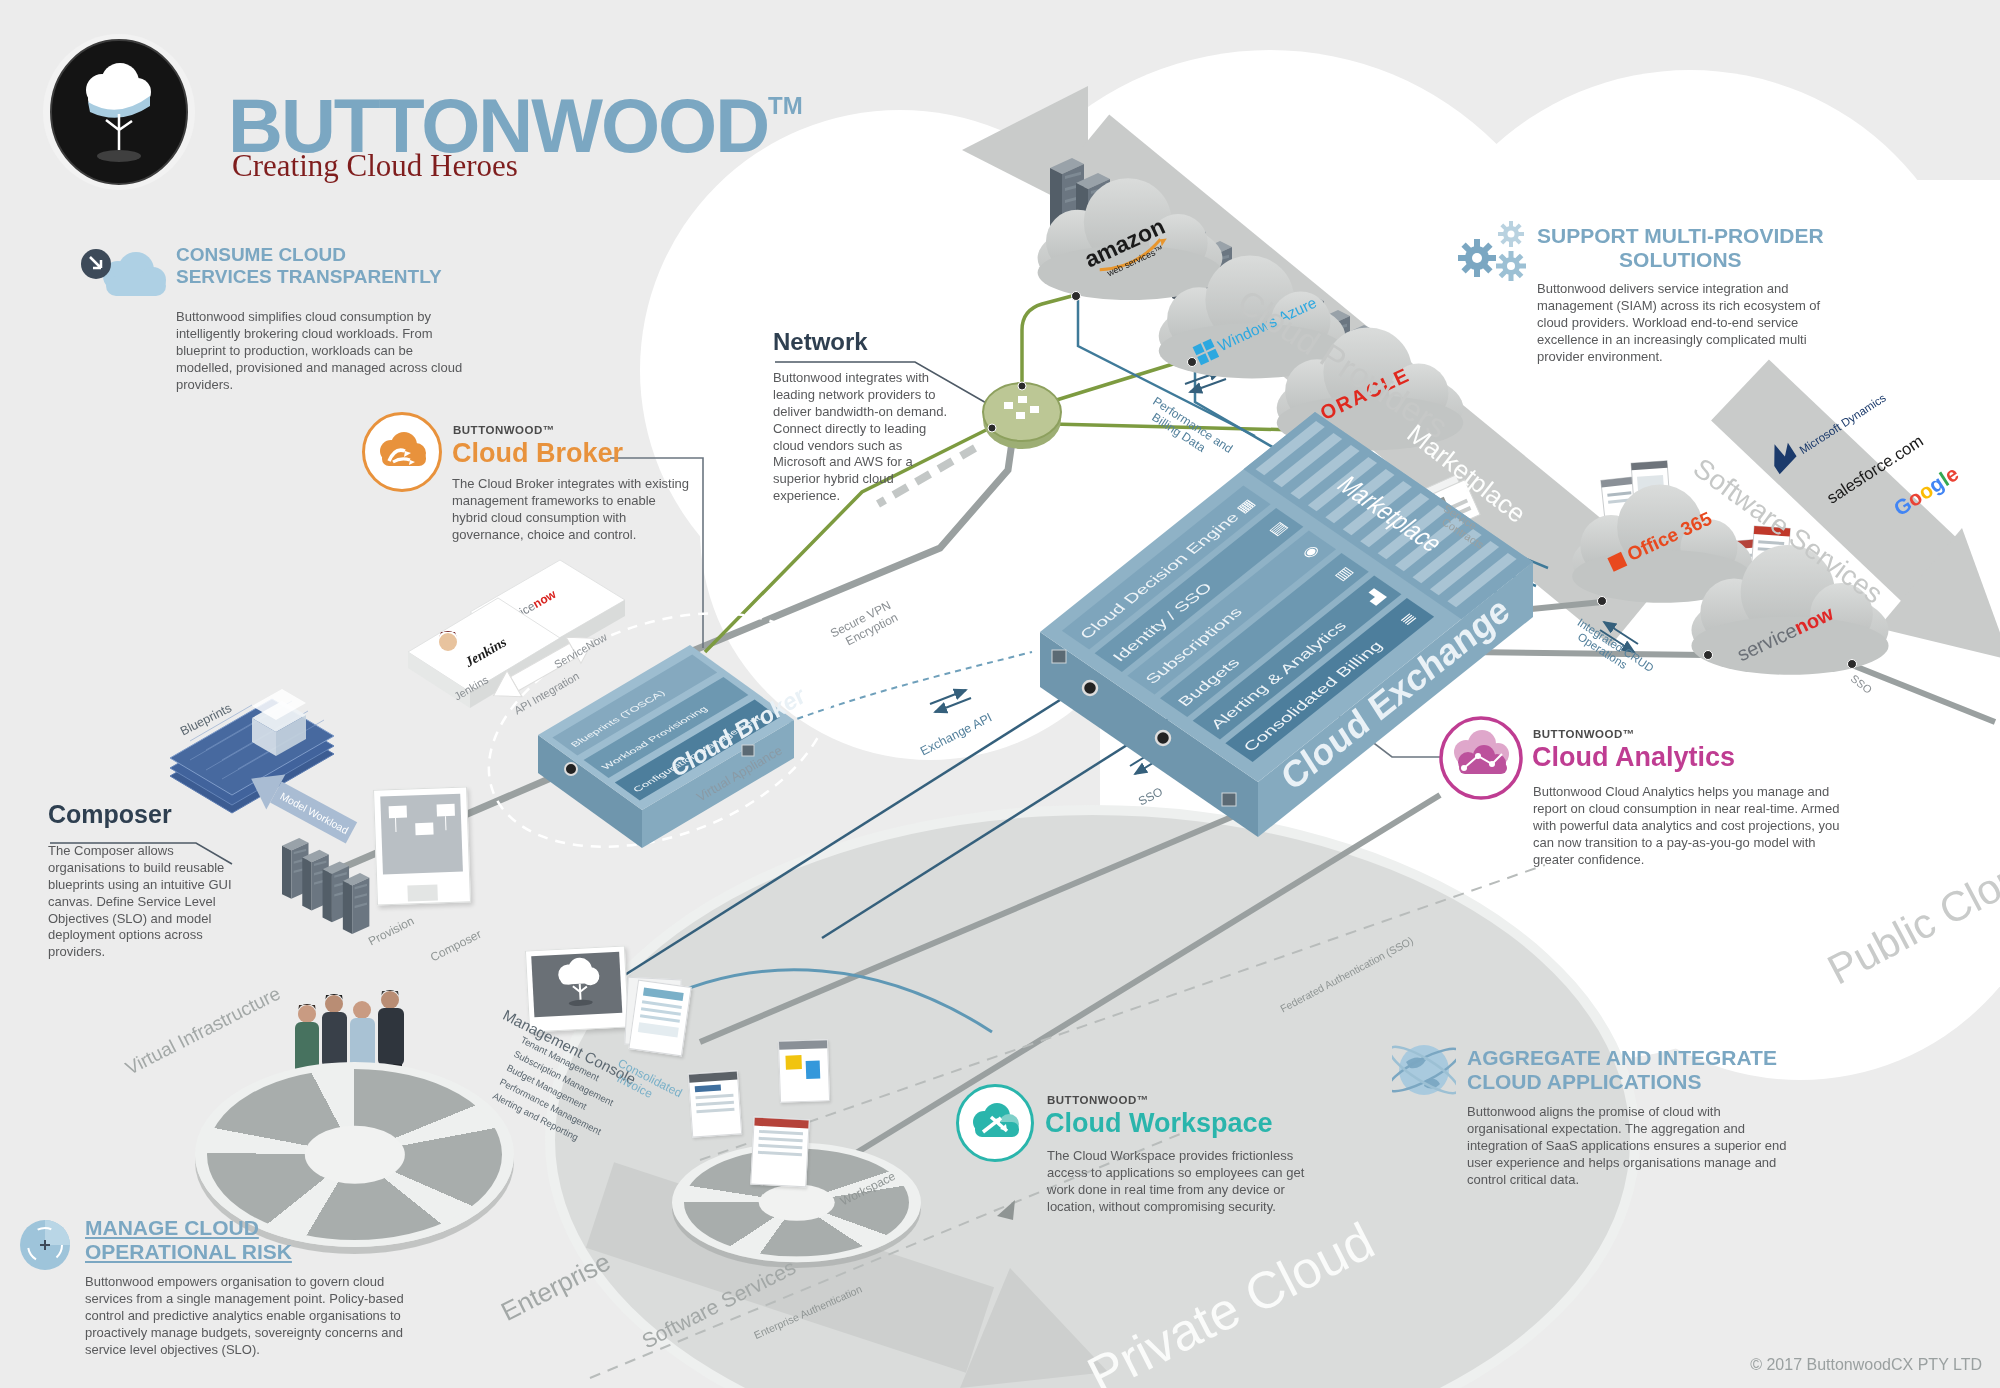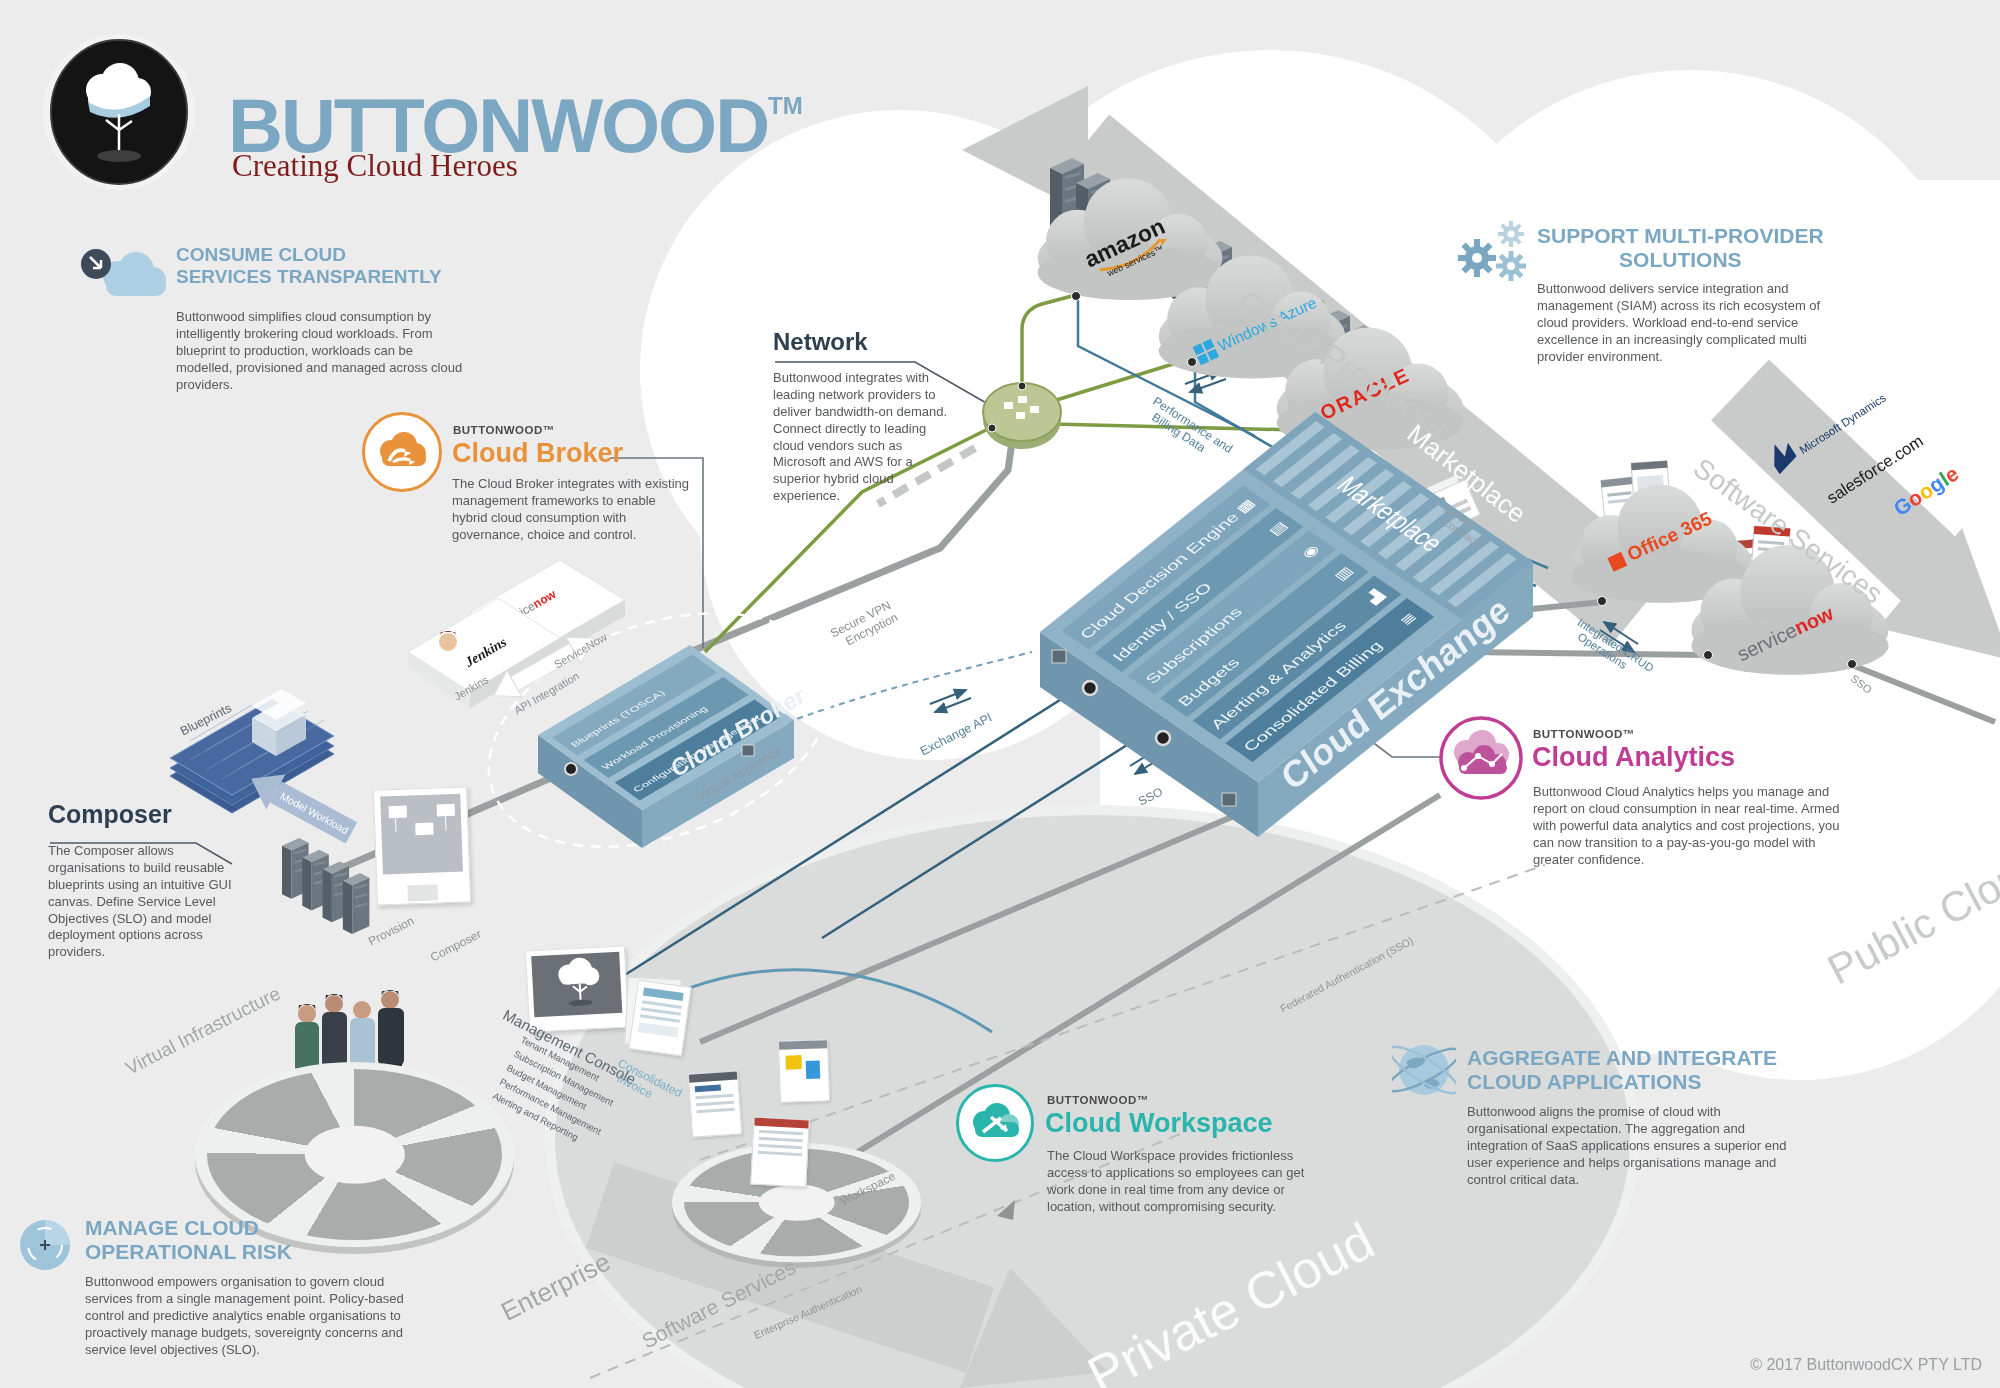--- a/index.html
+++ b/index.html
@@ -637,21 +637,21 @@
 
   <div>
     <div class="abs" style="left:18px;top:1218px;width:54px;height:54px;">
       <svg width="54" height="54" viewBox="0 0 54 54">
         <circle cx="27" cy="27" r="25" fill="#9ec4da"></circle>
         <path d="M27,27 L27,2 A25,25 0 0 1 52,27 Z" fill="#b9d6e6"></path>
         <circle cx="27" cy="27" r="17" fill="none" stroke="#fff" stroke-width="2" stroke-dasharray="14 22"></circle>
         <path d="M22,27 h10 M27,22 v10" stroke="#3d4a59" stroke-width="2"></path>
       </svg>
     </div>
-    <div class="abs h-blue" style="left:85px;top:1216px;font-size:21px;">
+    <div class="abs h-blue" style="left:85px;top:1216px;font-size:21px;text-decoration:underline;">
       <span style="display:block;">MANAGE CLOUD</span>
       <span style="display:block;">OPERATIONAL RISK</span>
     </div>
     <div class="abs body-txt" style="left:85px;top:1274px;width:332px;">Buttonwood empowers organisation to govern cloud services from a single management point. Policy-based control and predictive analytics enable organisations to proactively manage budgets, sovereignty concerns and service level objectives (SLO).</div>
   </div>
 
   <div class="rlab" style="left:1252px;top:282px;transform:rotate(33deg);font-size:34px;color:#c6c8c7;">Cloud Providers</div>
   <div class="rlab" style="left:1420px;top:418px;transform:rotate(38deg);font-size:26px;color:#fdfefd;">Marketplace</div>
   <div class="rlab" style="left:1706px;top:452px;transform:rotate(36deg);font-size:28px;color:#c6c8c7;">Software Services</div>
   <div class="rlab" style="left:1820px;top:952px;transform:rotate(-28deg);font-size:42px;color:#c9cbca;">Public Cloud</div>

